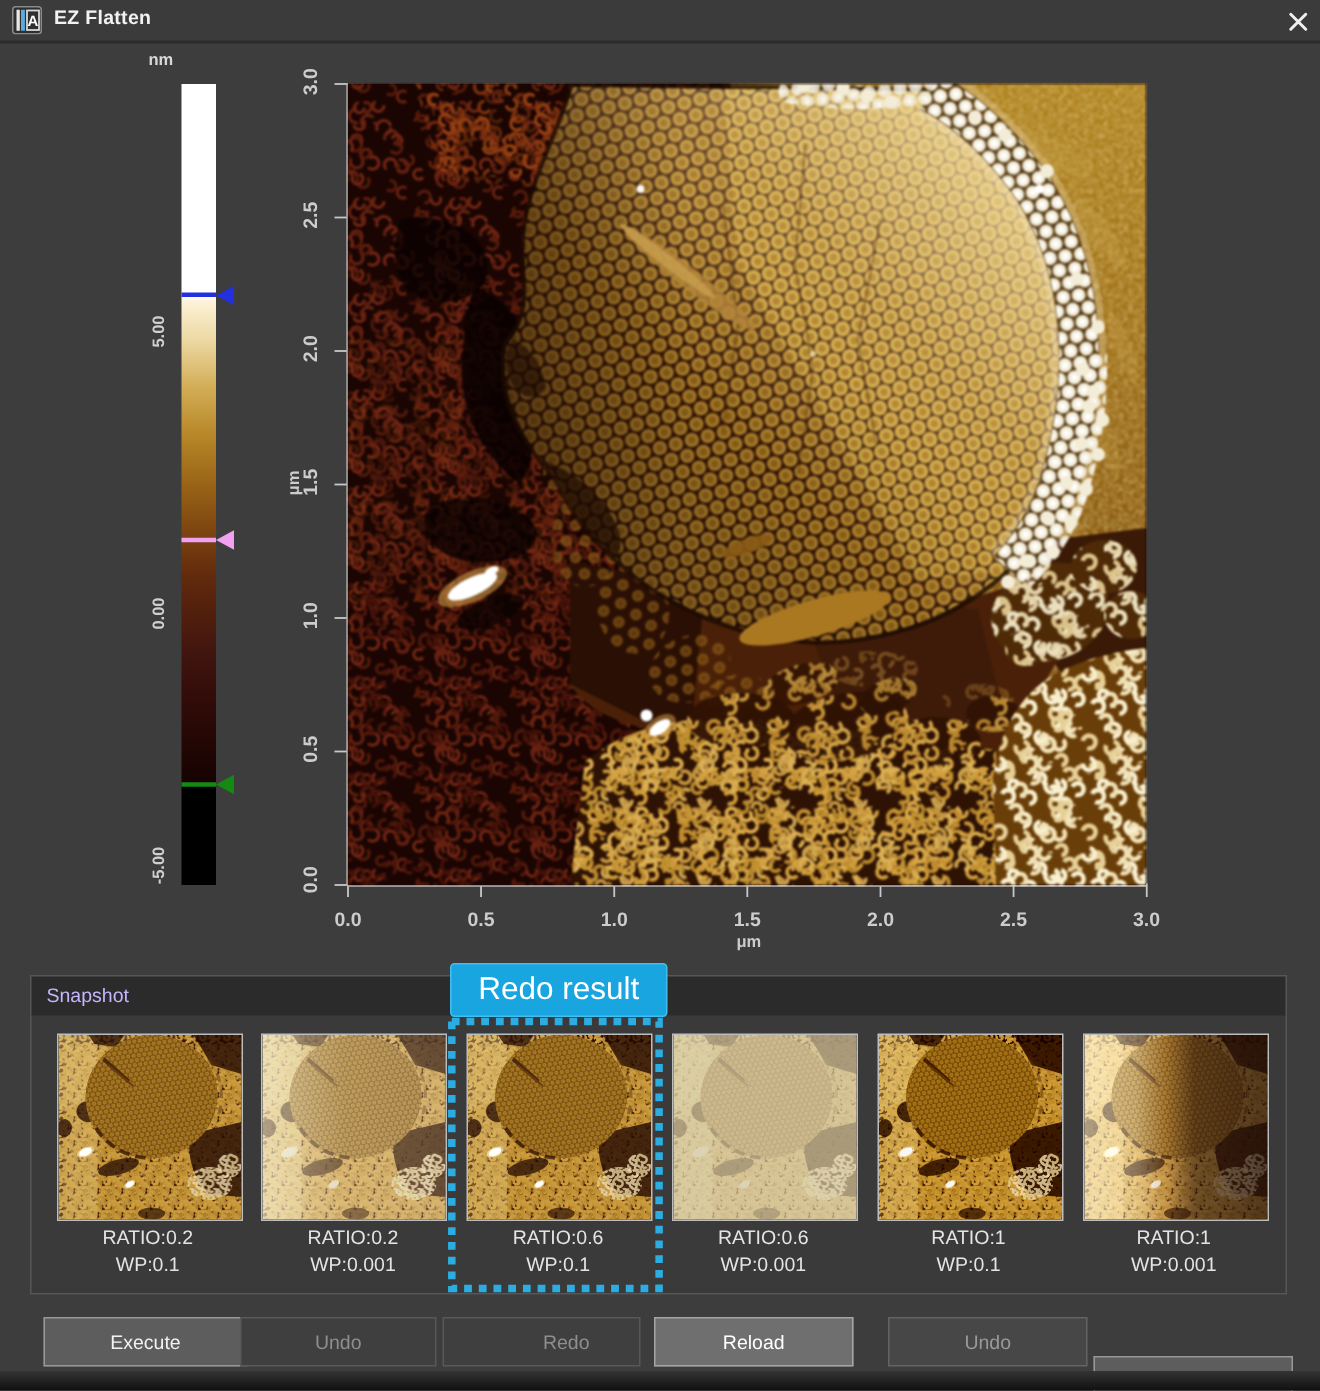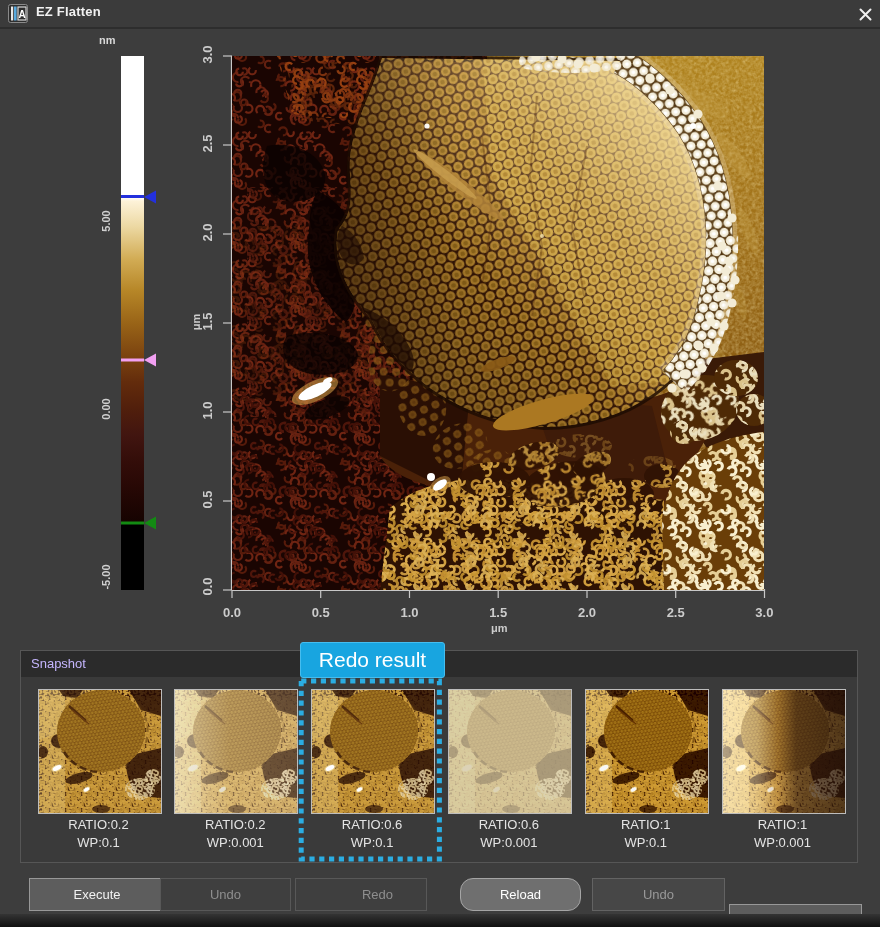--- a/index.html
+++ b/index.html
@@ -140,21 +140,21 @@
     </svg><div style="position:absolute;left:0;top:0;width:122px;height:123px;background:linear-gradient(90deg,rgba(255,246,214,0.55) 0%,rgba(255,246,214,0.35) 28%,rgba(120,70,25,0.25) 45%,rgba(40,16,6,0.6) 60%,rgba(30,12,4,0.72) 100%);"></div></div>
 <div class="tlab" style="left:714.5px;top:816px;">RATIO:1<br>WP:0.001</div>
 <div class="abs" id="bestres">Redo result</div>
 <svg class="abs" style="left:296px;top:677px" width="151" height="187" viewBox="0 0 151 187">
   <rect x="5.2" y="4" width="138.2" height="178" fill="none" stroke="#2bade2" stroke-width="5" stroke-dasharray="5.2,4.6"></rect>
 </svg>
 
 <div class="abs btn on" style="left:17px;width:136px;margin-left:12px;">Execute</div>
 <div class="abs btn off" style="left:160px;width:131px;">Undo</div>
 <div class="abs btn off" style="left:295px;width:132px;padding-left:33px;">Redo</div>
-<div class="abs btn hi" style="left:460px;width:121px;border-radius:13px;">Reload</div>
+<div class="abs btn hi" style="left:436px;width:133px;">Reload</div>
 <div class="abs btn mid" style="left:592px;width:133px;">Undo</div>
 <div class="abs btn on" style="left:729px;width:133px;margin-top:26px;">Cancel</div>
 <div class="abs" id="bottomstrip"></div>
 
 <svg width="0" height="0" style="position:absolute">
 <defs>
 <pattern id="patred" width="64" height="64" patternUnits="userSpaceOnUse">
         <circle cx="29.0" cy="35.8" r="4.6" fill="none" stroke="#642010" stroke-width="2.1" stroke-dasharray="16 7" stroke-dashoffset="10.2"></circle>
         <circle cx="32.5" cy="37.6" r="3.4" fill="none" stroke="#702412" stroke-width="2.1" stroke-dasharray="16 7" stroke-dashoffset="11.3"></circle>
         <circle cx="40.3" cy="50.8" r="3.3" fill="none" stroke="#561a0a" stroke-width="2.1" stroke-dasharray="16 7" stroke-dashoffset="6.7"></circle>

